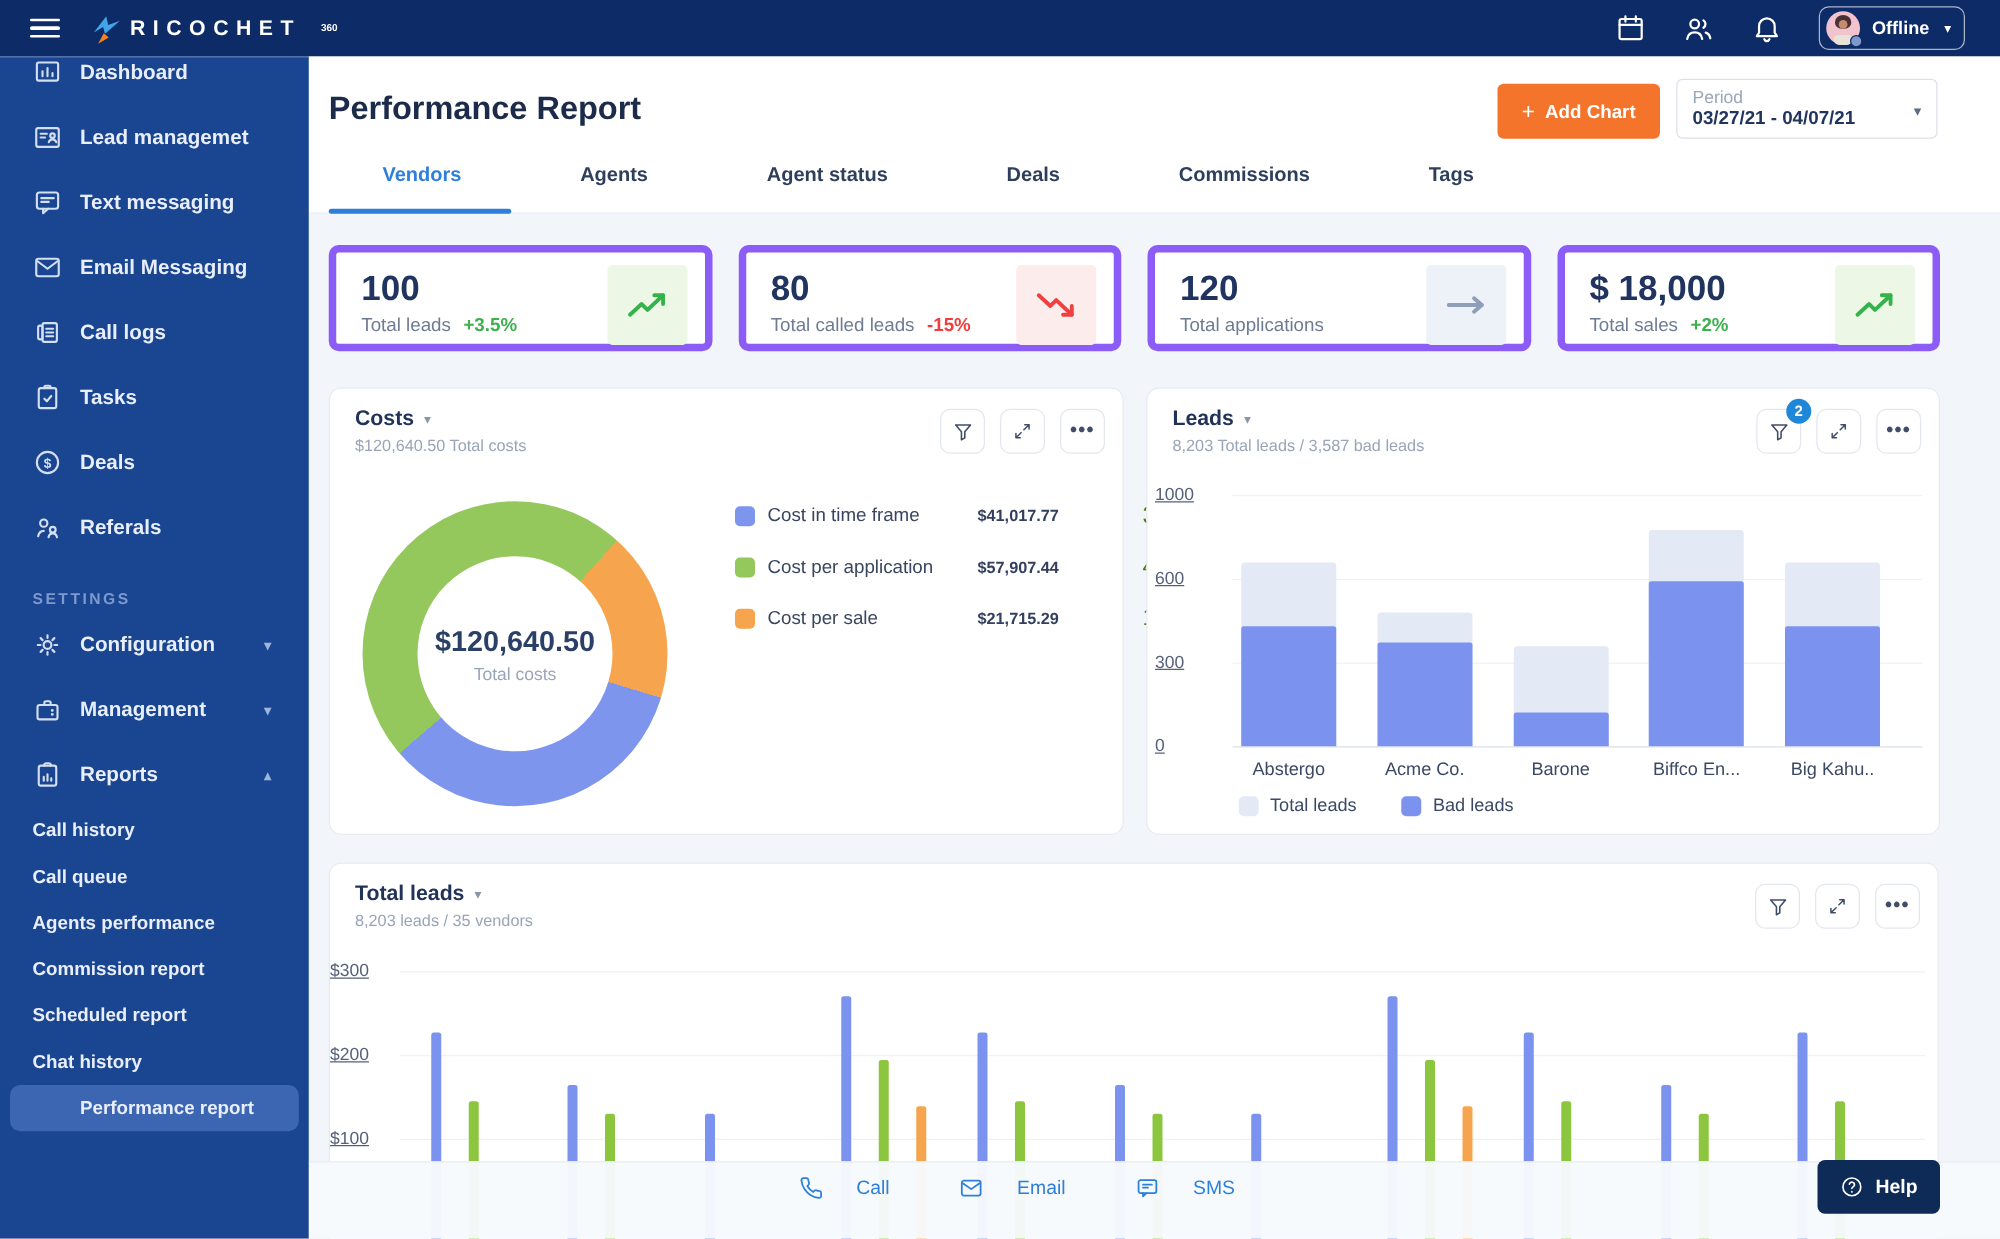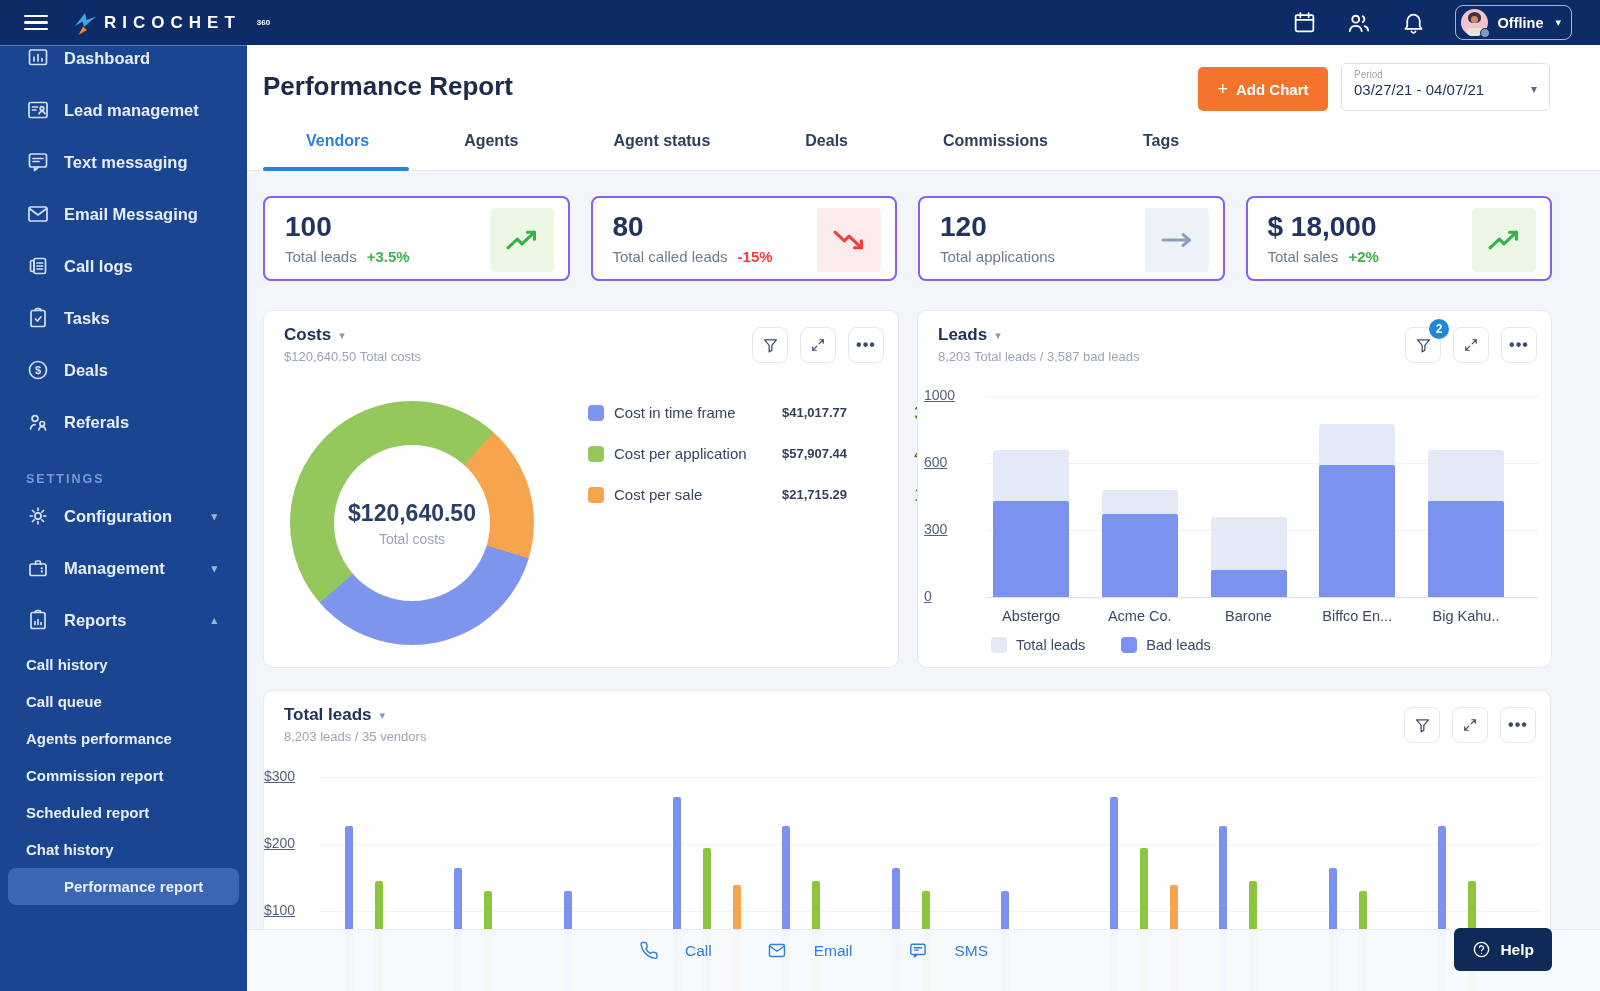--- a/index.html
+++ b/index.html
@@ -46,32 +46,32 @@
   .main{position:absolute;top:45px;left:247px;right:0;bottom:0;background:#f2f5f9;overflow:hidden;}
   .page-head{position:absolute;top:0;left:0;right:0;height:126px;background:#fff;
              border-bottom:1px solid #e8ecf2;}
   .page-title{position:absolute;left:16px;top:26px;font-size:26px;font-weight:600;color:#1c2b4a;}
   .add-chart{position:absolute;left:951px;top:22px;width:130px;height:44px;background:#f4742b;border:none;
              border-radius:5px;color:#fff;font-size:15px;font-weight:600;display:flex;align-items:center;
              justify-content:center;gap:8px;font-family:inherit;}
   .add-chart .plus{font-size:18px;font-weight:400;}
   .period-box{position:absolute;left:1094px;top:18px;width:209px;height:48px;background:#fff;
               border:1px solid #dce1e9;border-radius:5px;padding:5px 12px;}
-  .period-label{font-size:10px;color:#9aa5b5;}
-  .period-value{font-size:15px;font-weight:400;color:#22355e;margin-top:1px;}
+  .period-label{font-size:14px;color:#9aa5b5;}
+  .period-value{font-size:15px;font-weight:700;color:#22355e;margin-top:1px;}
   .period-caret{position:absolute;right:12px;top:18px;color:#5b6b85;font-size:12px;}
   .tabs{position:absolute;left:16px;right:0;bottom:0;height:46px;display:flex;gap:95px;padding-left:43px;}
   .tab{font-size:16px;color:#2e3f5c;font-weight:600;display:flex;align-items:center;padding-bottom:12px;}
   .tab.active{color:#2d7fd9;}
   .tab-indicator{position:absolute;left:0;bottom:-1px;width:146px;height:4px;border-radius:2px;background:#2d7fd9;}
 
   
   .kpi-row{position:absolute;top:151px;left:16px;right:48px;display:grid;
            grid-template-columns:repeat(4,1fr);gap:21px;}
-  .kpi{position:relative;height:85px;background:#fff;border:2px solid #8b5cf6;border-radius:8px;
+  .kpi{position:relative;height:85px;background:#fff;border:6px solid #8b5cf6;border-radius:8px;
        padding:14px 20px;}
   .kpi-value{font-size:28px;font-weight:700;color:#20345f;line-height:1.1;}
   .kpi-sub{margin-top:5px;font-size:15px;color:#6e7b93;display:flex;gap:10px;}
   .kpi .delta{font-weight:700;}
   .kpi.up .delta{color:#3cb14e;} .kpi.down .delta{color:#f23d3d;}
   .trend-box{position:absolute;right:14px;top:10px;width:64px;height:64px;border-radius:4px;
              display:flex;align-items:center;justify-content:center;}
   .kpi.up .trend-box{background:#edf7e6;} .kpi.down .trend-box{background:#fdecec;}
   .kpi.flat .trend-box{background:#edf1f8;}
   .kpi .t-ic{display:none;} .kpi.up .t-up{display:block;} .kpi.down .t-down{display:block;}

